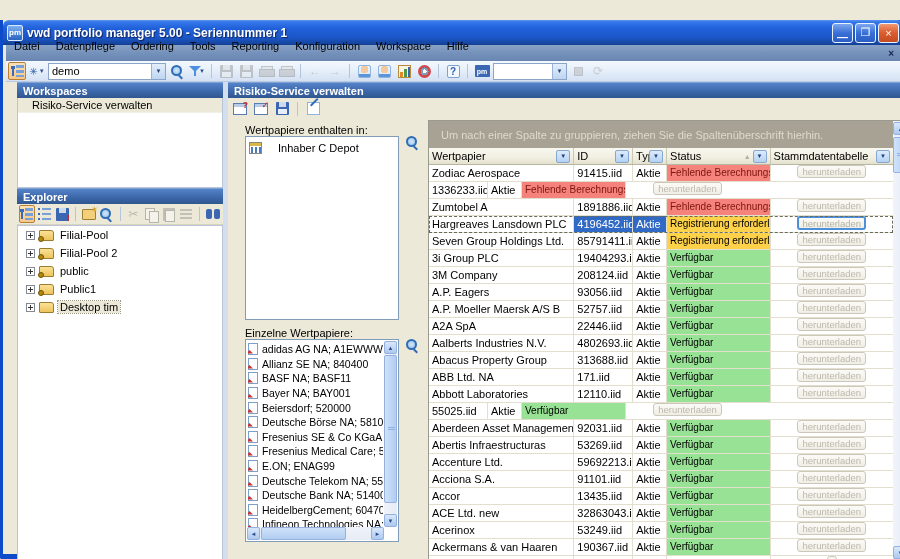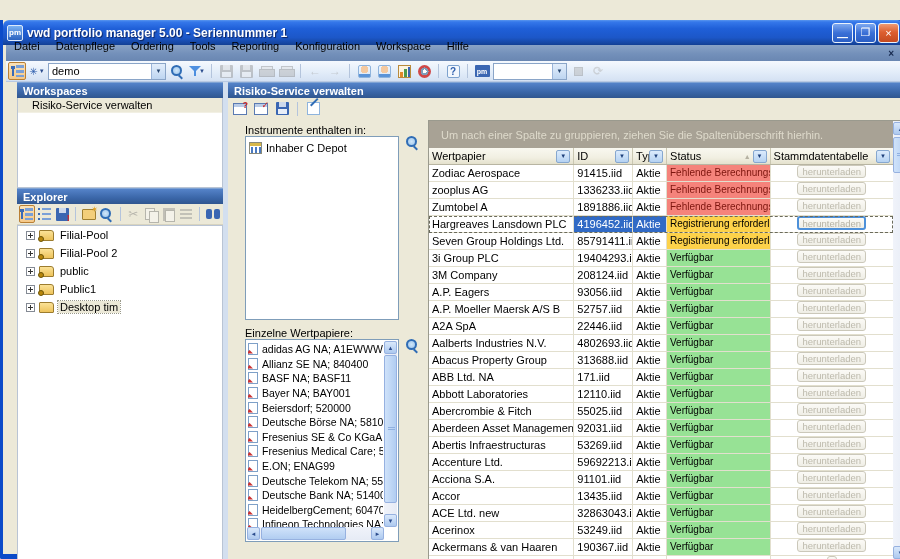--- a/index.html
+++ b/index.html
@@ -127,21 +127,21 @@
   .tree-label{padding:0 2px;}
   .tree-row.sel .tree-label{background:#ece9d8;outline:1px dotted #9a9a8a;}
 
   
   .mainpanel{position:absolute;left:211px;top:0px;width:683px;height:479px;background:#ece9d8;}
   .mp-tools{height:21px;display:flex;align-items:center;gap:3px;padding:2px 3px;background:#ece9d8;}
 
   .lbl{color:#000;}
   .inst-label{position:absolute;left:17px;top:42px;}
   .inst-box{position:absolute;left:17px;top:54px;width:154px;height:184px;background:#fff;border:1px solid #7f9db9;padding:3px;}
-  .inst-item{display:flex;align-items:center;gap:4px;height:15px;}
+  .inst-item{display:flex;align-items:center;gap:16px;height:15px;}
   .ic-depot{width:13px;height:12px;background:
      linear-gradient(#d8b84a,#d8b84a) 0 0/13px 3px no-repeat,
      linear-gradient(#4a7ac0,#4a7ac0) 1px 4px/2px 6px no-repeat,
      linear-gradient(#4a7ac0,#4a7ac0) 5px 4px/2px 6px no-repeat,
      linear-gradient(#4a7ac0,#4a7ac0) 9px 4px/2px 6px no-repeat,
      linear-gradient(#d8b84a,#d8b84a) 0 10px/13px 2px no-repeat;border:1px solid #8a8a7a;}
   .magbtn{position:absolute;width:16px;height:16px;display:flex;align-items:center;justify-content:center;}
   .mag1{left:176px;top:52px;} .mag2{left:176px;top:255px;}
   .sec-label{position:absolute;left:17px;top:245px;}
   .sec-box{position:absolute;left:17px;top:257px;width:154px;height:203px;background:#fff;border:1px solid #7f9db9;overflow:hidden;}
@@ -385,21 +385,21 @@
           </div>
         <div class="ti">
             <div class="ic-floppy"></div>
           </div>
         <div class="tsep"></div>
         <div class="ti">
             <div class="ic-edit"></div>
           </div>
       </div>
 
-      <div class="lbl inst-label">Instrumente enthalten in:</div>
+      <div class="lbl inst-label">Wertpapiere enthalten in:</div>
       <div class="inst-box" id="inst-box">
   <div class="inst-item">
     <span class="ic-depot"></span>
     <span>Inhaber C Depot</span>
   </div>
 </div>
       <div class="magbtn mag1">
           <div class="ic-mag"></div>
         </div>
 
@@ -517,21 +517,20 @@
     <div class="gc c-id w-id">91415.iid</div>
     <div class="gc c-typ w-typ">Aktie</div>
     <div class="gc c-st w-st st-error">Fehlende Berechnungs...</div>
     <div class="gc c-tab w-tab">
       <button class="gbtn b-down">herunterladen</button>
       <button class="gbtn b-up">heraufladen</button>
     </div>
   </div>
 
   <div class="grow">
-    <div class="gc c-wp w-wp">zooplus AG</div>
     <div class="gc c-id w-id">1336233.iid</div>
     <div class="gc c-typ w-typ">Aktie</div>
     <div class="gc c-st w-st st-error">Fehlende Berechnungs...</div>
     <div class="gc c-tab w-tab">
       <button class="gbtn b-down">herunterladen</button>
       <button class="gbtn b-up">heraufladen</button>
     </div>
   </div>
 
   <div class="grow">
@@ -660,21 +659,20 @@
     <div class="gc c-id w-id">12110.iid</div>
     <div class="gc c-typ w-typ">Aktie</div>
     <div class="gc c-st w-st st-ok">Verfügbar</div>
     <div class="gc c-tab w-tab">
       <button class="gbtn b-down">herunterladen</button>
       <button class="gbtn b-up">heraufladen</button>
     </div>
   </div>
 
   <div class="grow">
-    <div class="gc c-wp w-wp">Abercrombie &amp; Fitch</div>
     <div class="gc c-id w-id">55025.iid</div>
     <div class="gc c-typ w-typ">Aktie</div>
     <div class="gc c-st w-st st-ok">Verfügbar</div>
     <div class="gc c-tab w-tab">
       <button class="gbtn b-down">herunterladen</button>
       <button class="gbtn b-up">heraufladen</button>
     </div>
   </div>
 
   <div class="grow">

